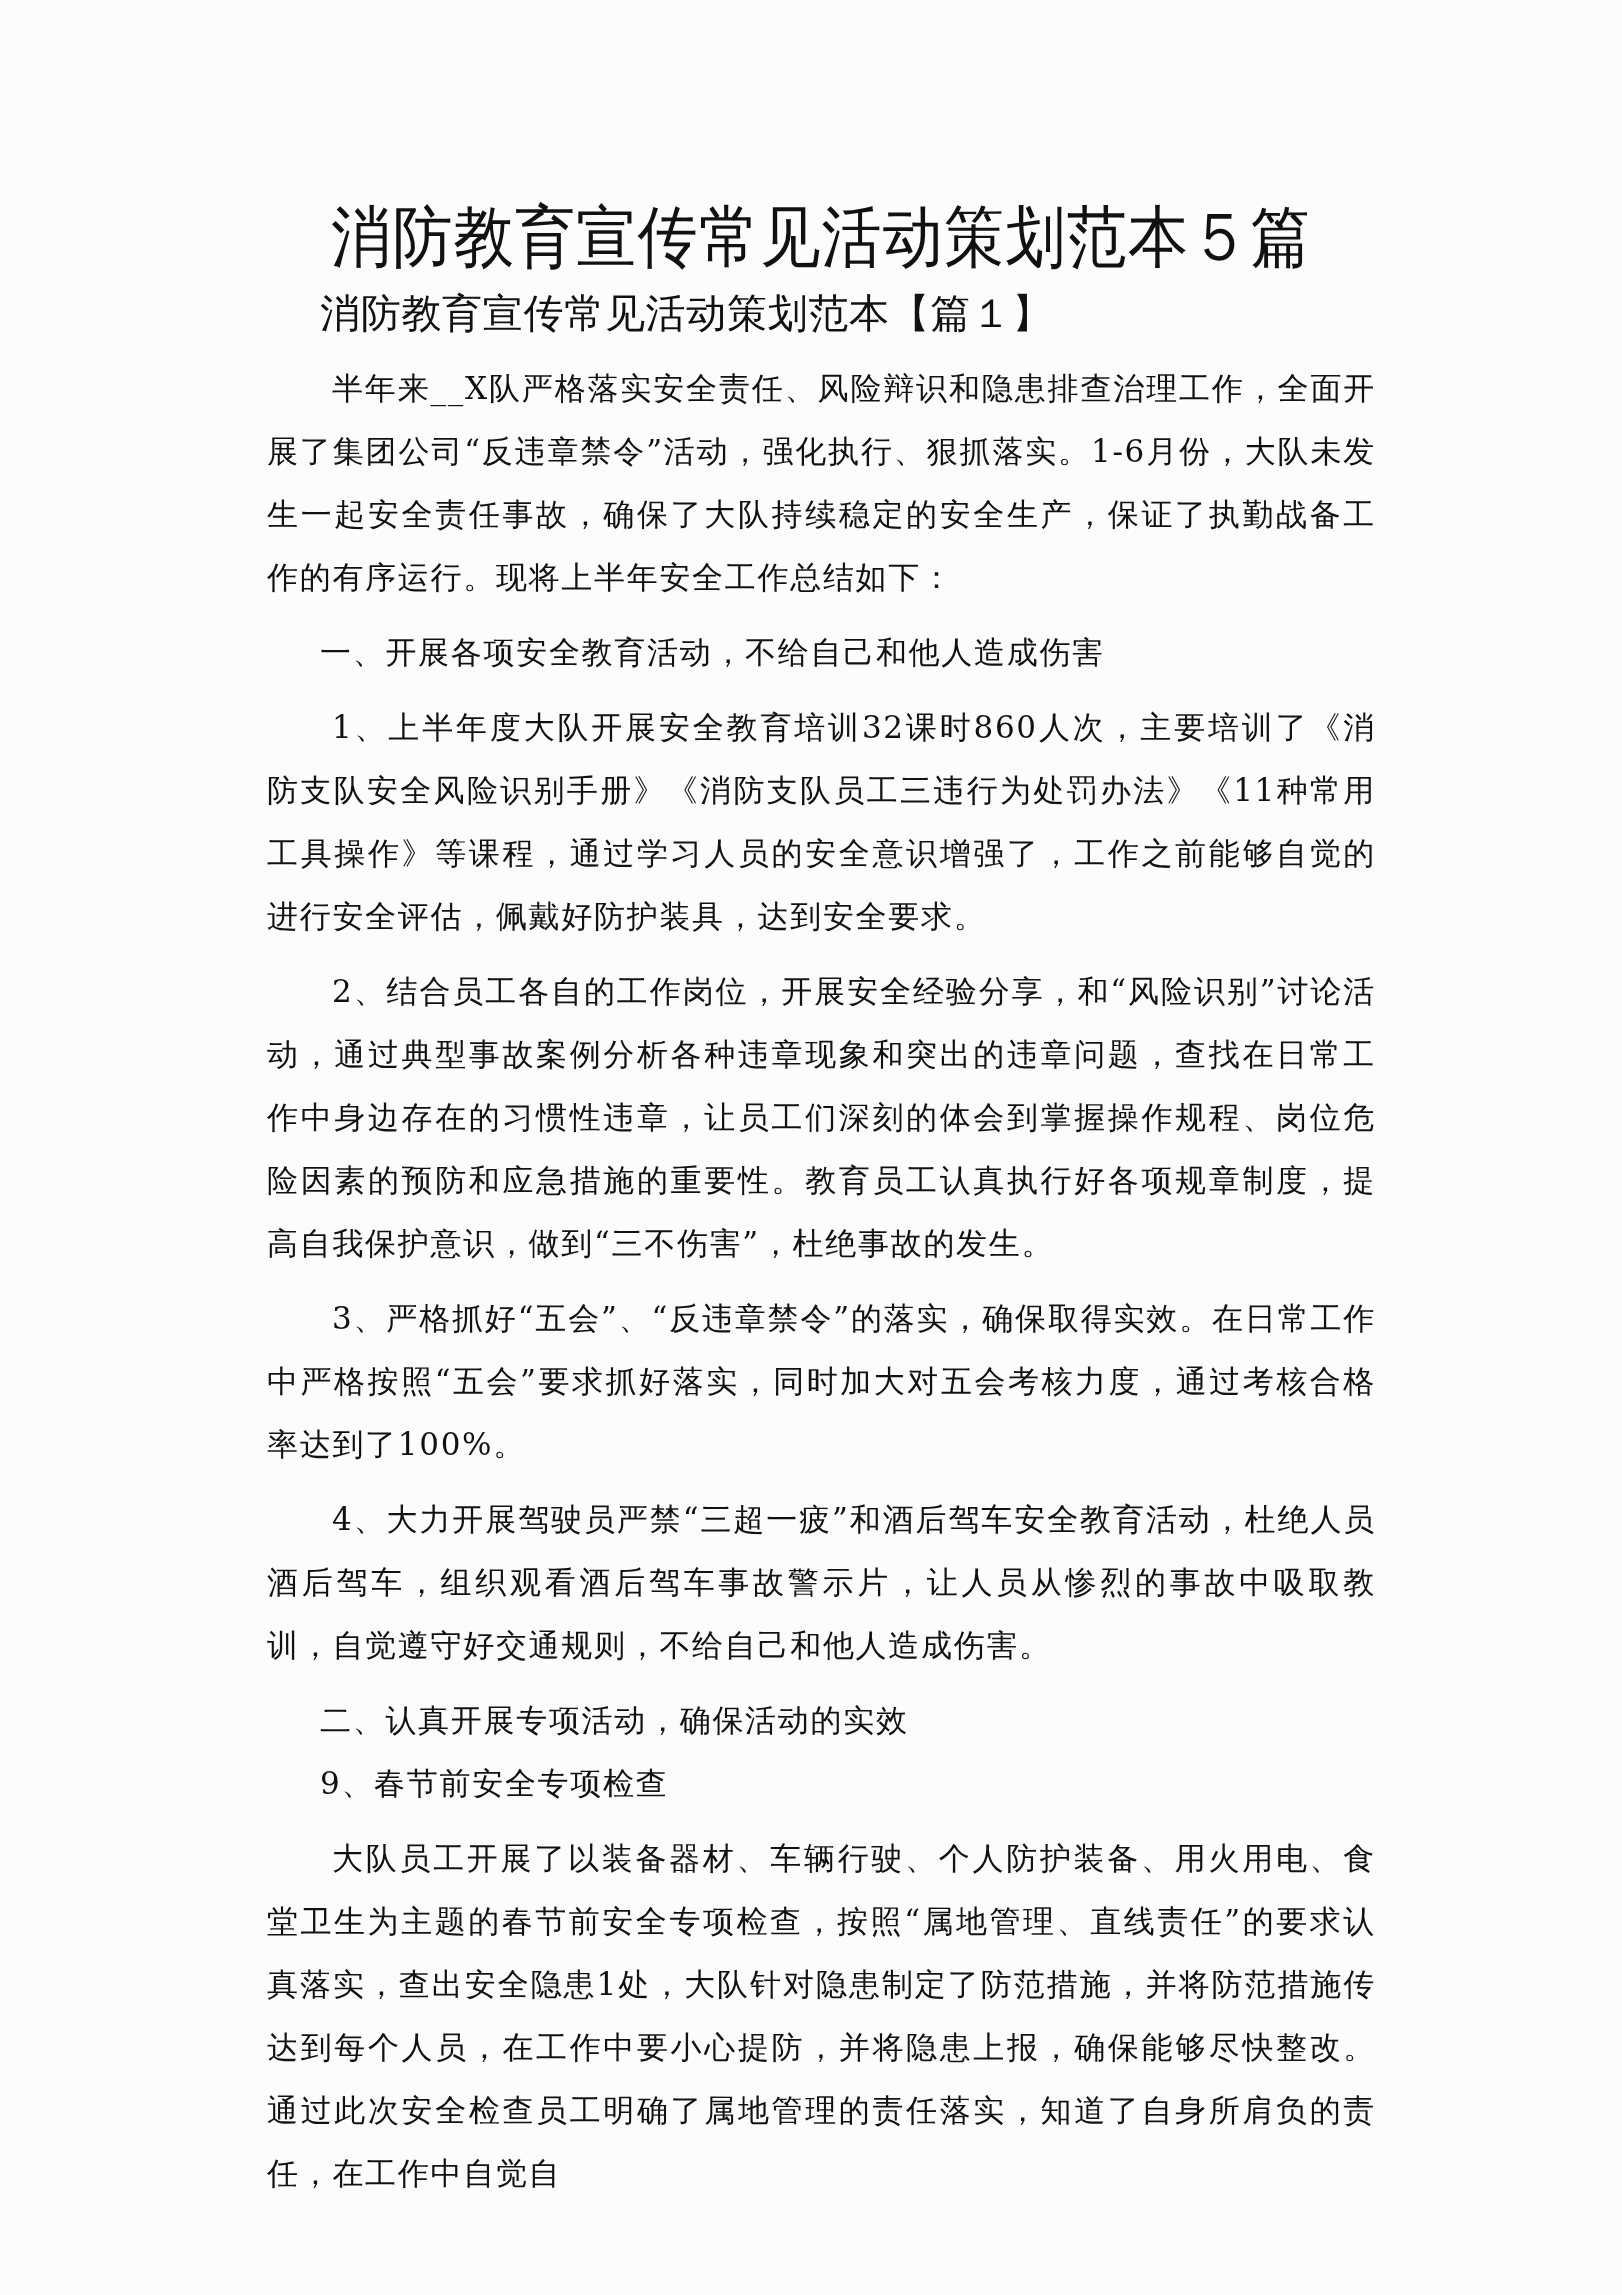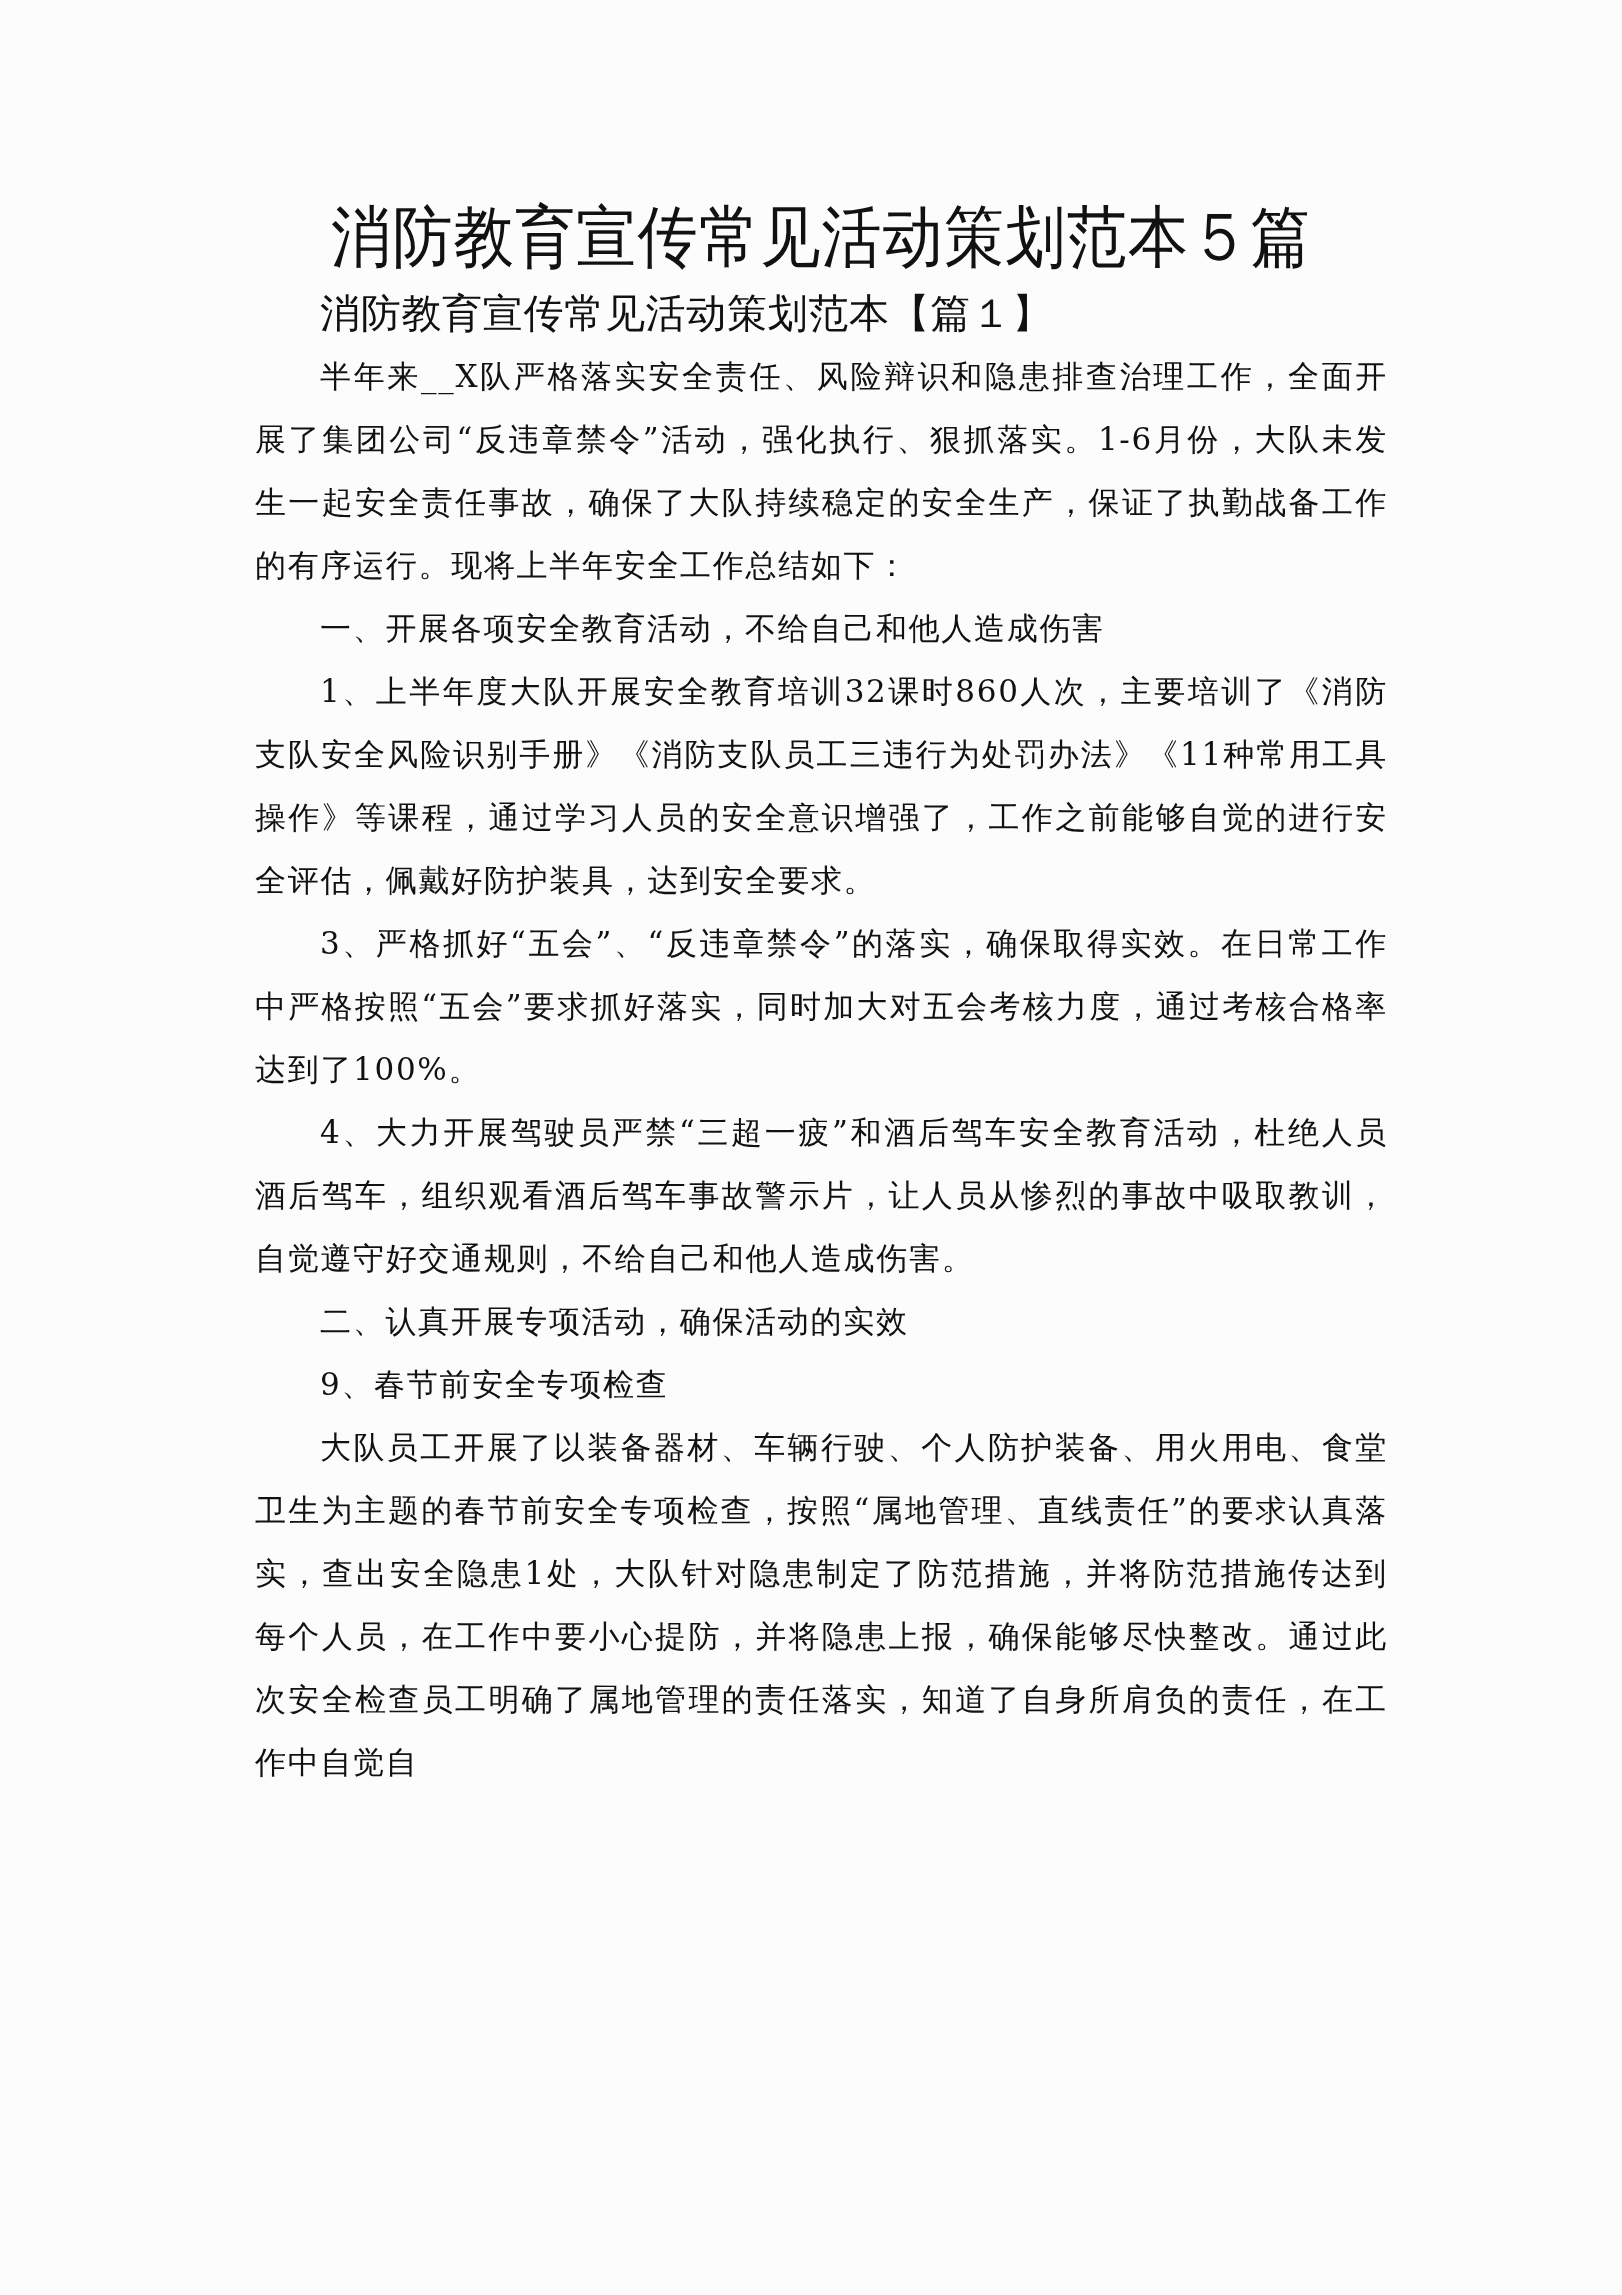--- a/index.html
+++ b/index.html
@@ -34,21 +34,21 @@
     .subtitle {
       font-size: 40px;
       line-height: 63px;
       text-indent: 65px;
       margin: 0;
       letter-spacing: 0.7px;
     }
     .para {
       font-size: 31px;
       line-height: 63px;
-      margin: 0;
+      margin: 12px;
       text-indent: 65px;
       text-align: justify;
       text-align-last: left;
       letter-spacing: 1.7px;
     }
     .heading {
       font-size: 31px;
       line-height: 63px;
       margin: 0;
       text-indent: 65px;
@@ -58,19 +58,20 @@
 </head>
 <body>
 
 <div class="page">
   <h1 class="title">消防教育宣传常见活动策划范本５篇</h1>
   <p class="subtitle">消防教育宣传常见活动策划范本【篇１】</p>
 
   <p class="para">半年来__X队严格落实安全责任、风险辩识和隐患排查治理工作，全面开展了集团公司“反违章禁令”活动，强化执行、狠抓落实。1-6月份，大队未发生一起安全责任事故，确保了大队持续稳定的安全生产，保证了执勤战备工作的有序运行。现将上半年安全工作总结如下：</p>
   <p class="heading">一、开展各项安全教育活动，不给自己和他人造成伤害</p>
   <p class="para">1、上半年度大队开展安全教育培训32课时860人次，主要培训了《消防支队安全风险识别手册》《消防支队员工三违行为处罚办法》《11种常用工具操作》等课程，通过学习人员的安全意识增强了，工作之前能够自觉的进行安全评估，佩戴好防护装具，达到安全要求。</p>
+  <p class="para">2、结合员工各自的工作岗位，开展安全经验分享，和“风险识别”讨论活动，通过典型事故案例分析各种违章现象和突出的违章问题，查找在日常工作中身边存在的习惯性违章，让员工们深刻的体会到掌握操作规程、岗位危险因素的预防和应急措施的重要性。教育员工认真执行好各项规章制度，提高自我保护意识，做到“三不伤害”，杜绝事故的发生。</p>
   <p class="para">3、严格抓好“五会”、“反违章禁令”的落实，确保取得实效。在日常工作中严格按照“五会”要求抓好落实，同时加大对五会考核力度，通过考核合格率达到了100%。</p>
   <p class="para">4、大力开展驾驶员严禁“三超一疲”和酒后驾车安全教育活动，杜绝人员酒后驾车，组织观看酒后驾车事故警示片，让人员从惨烈的事故中吸取教训，自觉遵守好交通规则，不给自己和他人造成伤害。</p>
   <p class="heading">二、认真开展专项活动，确保活动的实效</p>
   <p class="heading">9、春节前安全专项检查</p>
   <p class="para">大队员工开展了以装备器材、车辆行驶、个人防护装备、用火用电、食堂卫生为主题的春节前安全专项检查，按照“属地管理、直线责任”的要求认真落实，查出安全隐患1处，大队针对隐患制定了防范措施，并将防范措施传达到每个人员，在工作中要小心提防，并将隐患上报，确保能够尽快整改。通过此次安全检查员工明确了属地管理的责任落实，知道了自身所肩负的责任，在工作中自觉自</p>
 </div>
 
 
 </body></html>

